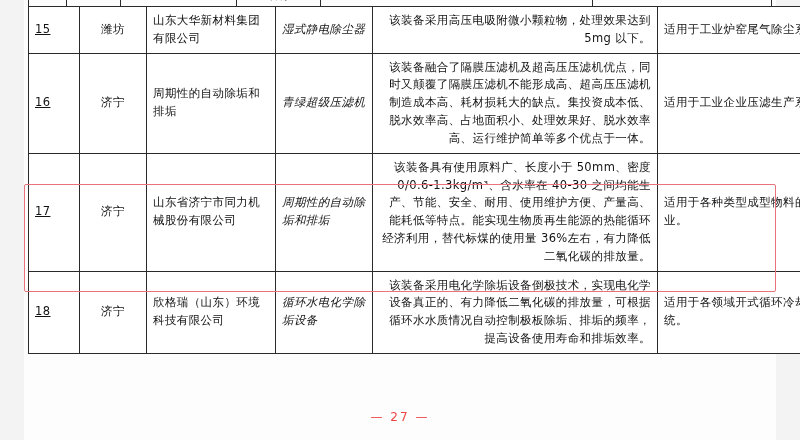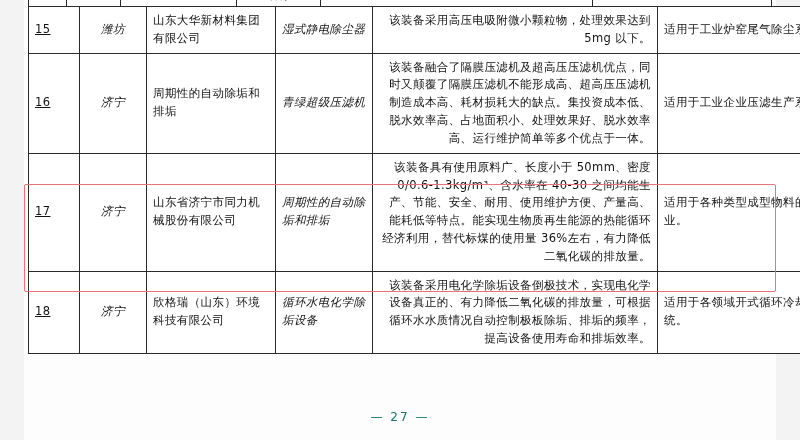--- a/index.html
+++ b/index.html
@@ -33,21 +33,21 @@
   .doc-table td {
     border: 1px solid #2a2a2a;
     vertical-align: middle;
     padding: 5px 6px;
     font-size: 11.5px;
     line-height: 1.55;
     letter-spacing: 0.4px;
     color: #121212;
   }
   .col-no    { width: 38px;  text-align: left; text-decoration: underline; }
-  .col-city  { width: 54px;  text-align: center; font-style: italic; }
+  .col-city  { width: 54px;  text-align: center; }
   .col-unit  { width: 116px; text-align: left; }
   .col-name  { width: 84px;  text-align: left; font-style: italic; }
   .col-desc  { width: 272px; text-align: right; }
   .col-apply { width: 180px; text-align: left; }
 
   .cell-top { vertical-align: top; }
 
   
   .clip-head {
     position: absolute;
@@ -90,21 +90,21 @@
   }
 
   .page-number {
     position: absolute;
     left: 0;
     right: 0;
     bottom: 16px;
     text-align: center;
     font-size: 12px;
     letter-spacing: 2px;
-    color: #0f766e;
+    color: #ef4444;
   }
 
   .edge-left, .edge-right {
     position: absolute;
     top: 0;
     bottom: 0;
     width: 24px;
     background: #f3f3f3;
   }
   .edge-left { left: 0; }

